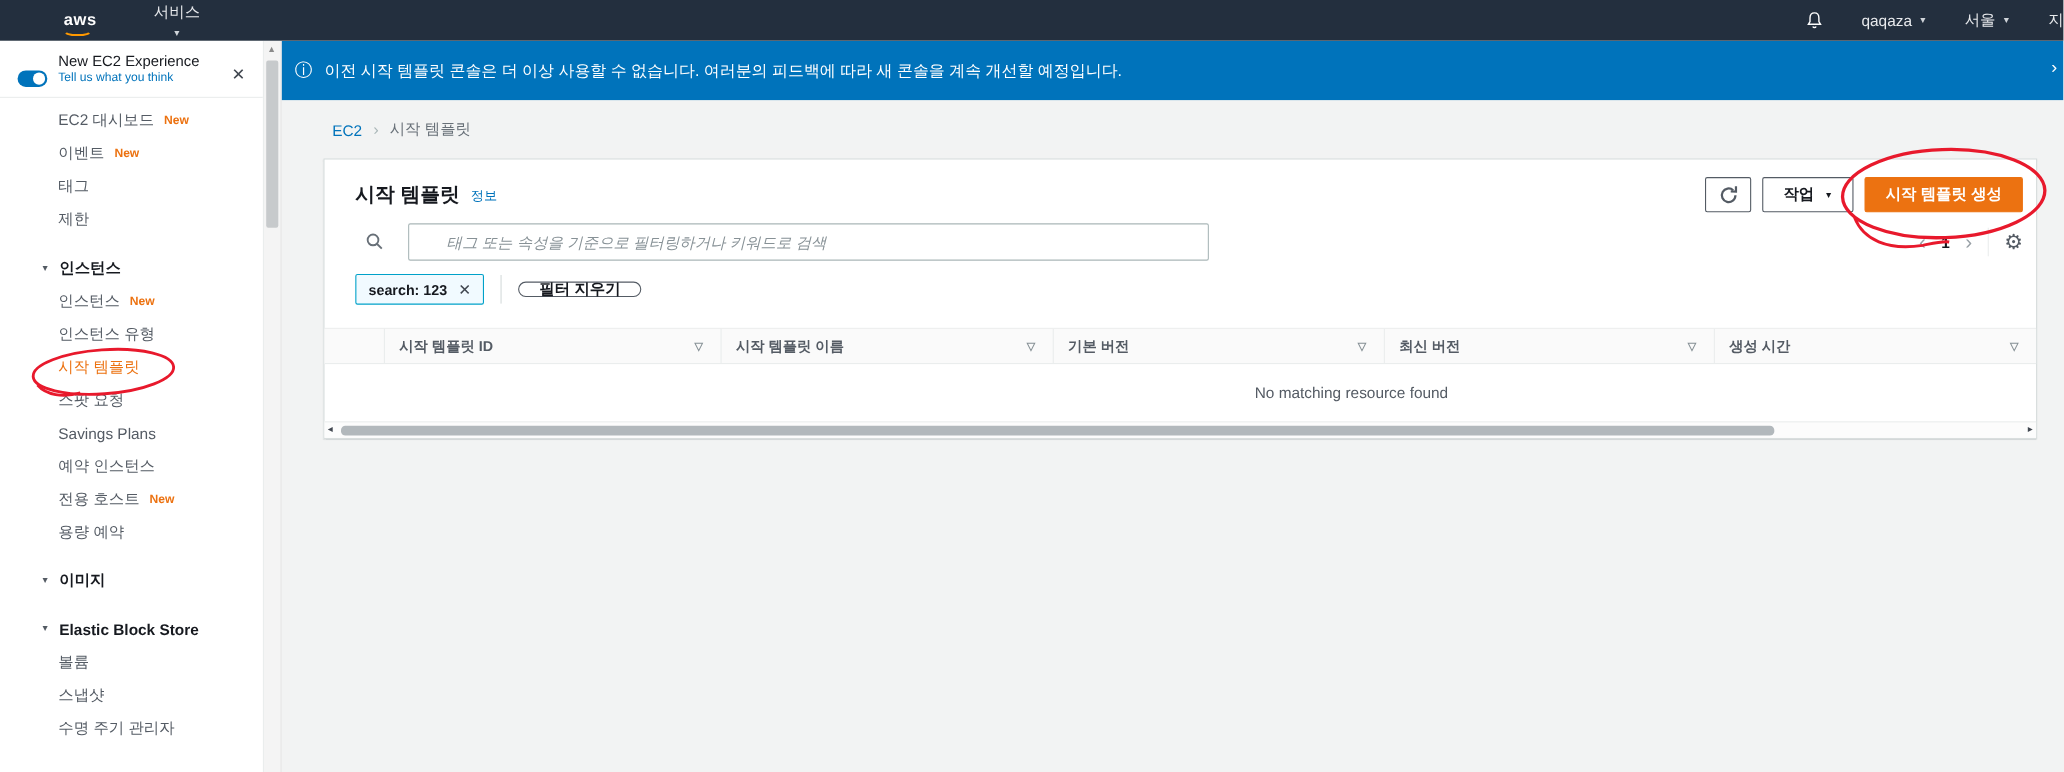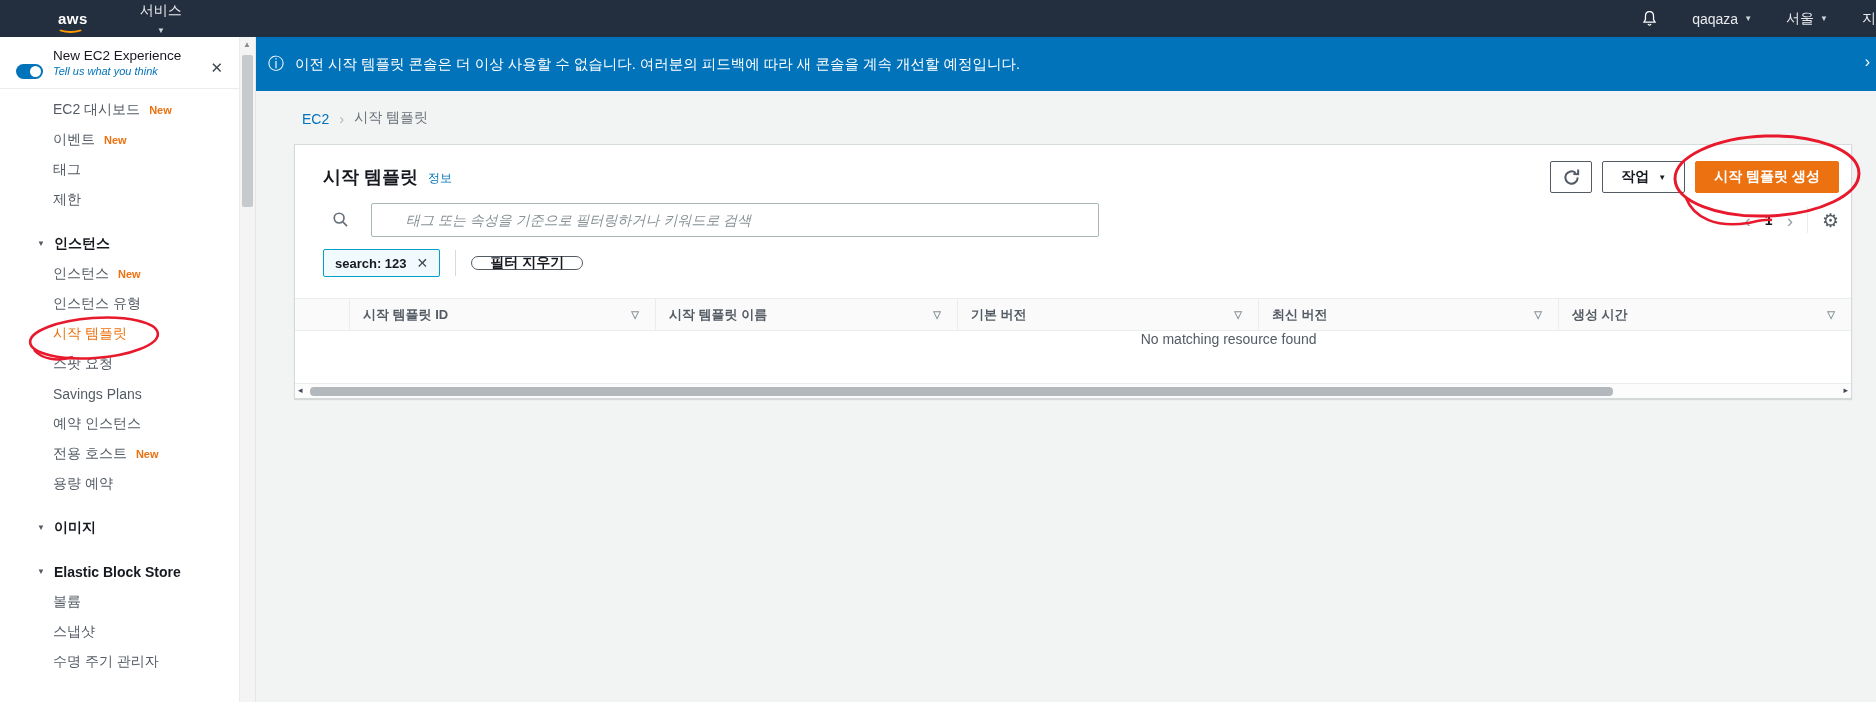--- a/index.html
+++ b/index.html
@@ -32,21 +32,21 @@
   .main { flex:1; overflow:hidden; position:relative; }
 
   
   .side-head { display:flex; align-items:flex-end; padding:11px 12px 9px 16px; }
   .toggle { width:27px; height:15px; background:#0073bb; border-radius:8px; position:relative;
     margin-top:4px; cursor:pointer; flex-shrink:0; }
   .toggle .knob { position:absolute; right:2px; top:2px; width:11px; height:11px;
     background:#fff; border-radius:50%; }
   .exp-text { margin-left:10px; line-height:1.25; }
   .exp-title { font-size:13.5px; color:#16191f; }
-  .exp-sub { font-size:11px; color:#0073bb; cursor:pointer;font-style:italic; }
+  .exp-sub { font-size:11px; color:#0073bb; cursor:pointer; }
   .side-close { margin-left:auto; font-size:15px; color:#414750; cursor:pointer; padding:2px 4px; }
   .side-divider { border-top:1px solid #eaeded; }
   .nav { list-style:none; margin-top:6px; font-size:14px; }
   .nav li { height:30px; display:flex; align-items:center; cursor:pointer; color:#545b64; }
   .nav li.item { padding-left:53px; }
   .nav li.section { padding-left:37px; margin-top:14px; font-weight:700; color:#16191f; }
   .nav li.section .tri { font-size:8px; color:#545b64; margin-right:9px; }
   .nav li.selected { color:#ec7211; }
   .badge-new { font-size:11px; font-weight:700; color:#ec7211; margin-left:9px; }
 
@@ -97,21 +97,21 @@
   
   .table { margin-top:21px; border-top:1px solid #eaeded; }
   .thead { display:flex; background:#fafafa; height:32px; align-items:stretch;
     border-bottom:1px solid #eaeded; font-size:13px; font-weight:700; color:#545b64; }
   .th { display:flex; align-items:center; justify-content:space-between;
     padding:0 16px 0 13px; border-left:1px solid #eaeded; cursor:pointer; }
   .th .sort { font-size:10px; color:#879196; }
   .th-check { width:54px; border-left:none; flex-shrink:0; }
   .c1 { width:306px; } .c2 { width:302px; } .c3 { width:301px; } .c4 { width:300px; }
   .c5 { flex:1; }
-  .empty-row { height:52px; display:flex; }
+  .empty-row { height:52px; display:flex; align-items:center; }
   .empty-row span { font-size:14px; color:#545b64; position:relative; left:60%;
     transform:translateX(-50%); }
   .hscroll { height:15px; border-top:1px solid #eaeded; background:#fcfcfc; position:relative; }
   .hs-thumb { position:absolute; left:15px; top:3px; width:1303px; height:9px;
     background:#b2b8bc; border-radius:4px; cursor:pointer; }
   .hs-left, .hs-right { position:absolute; top:1px; font-size:9px; color:#414750; cursor:pointer; }
   .hs-left { left:3px; } .hs-right { right:3px; }
 
   
   .annot { position:absolute; left:0; top:0; width:1876px; height:702px;

